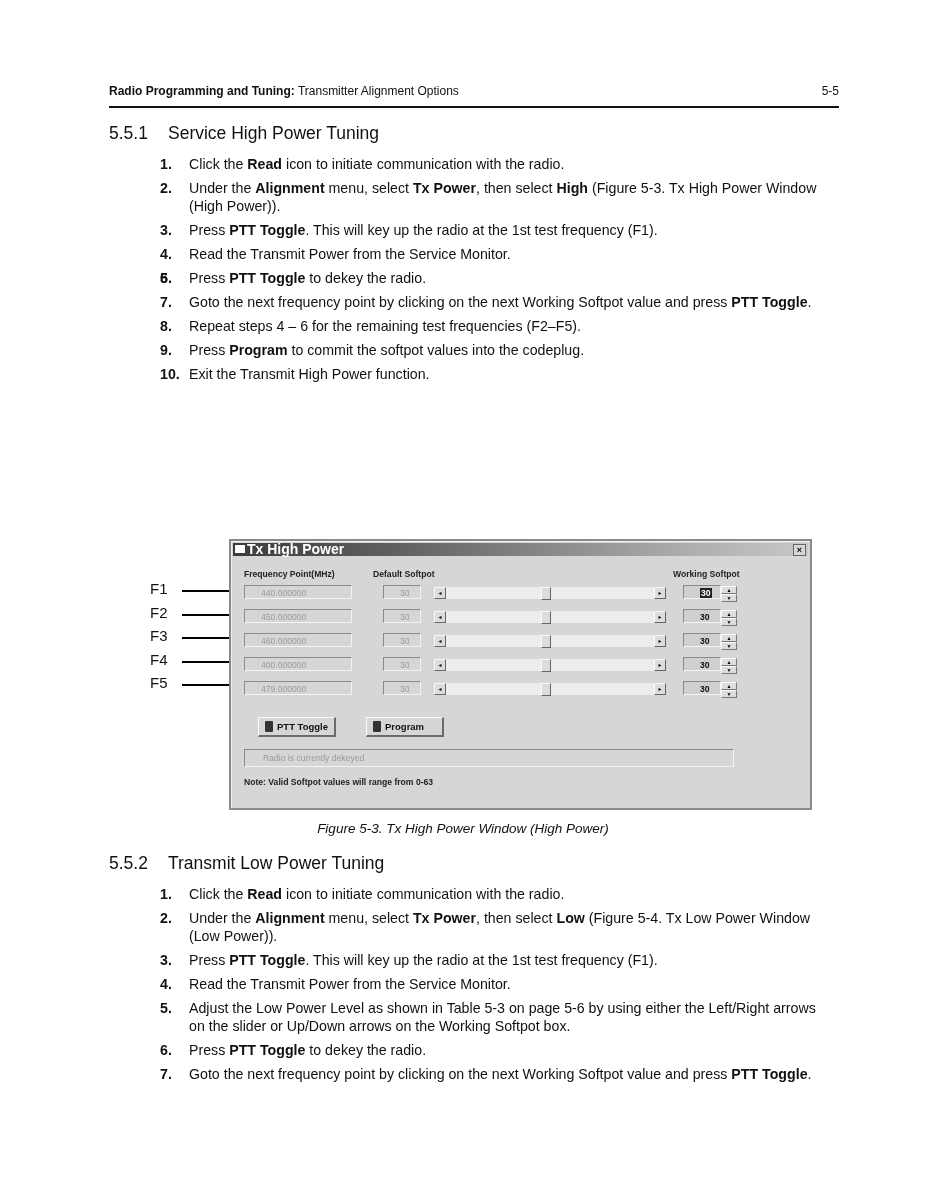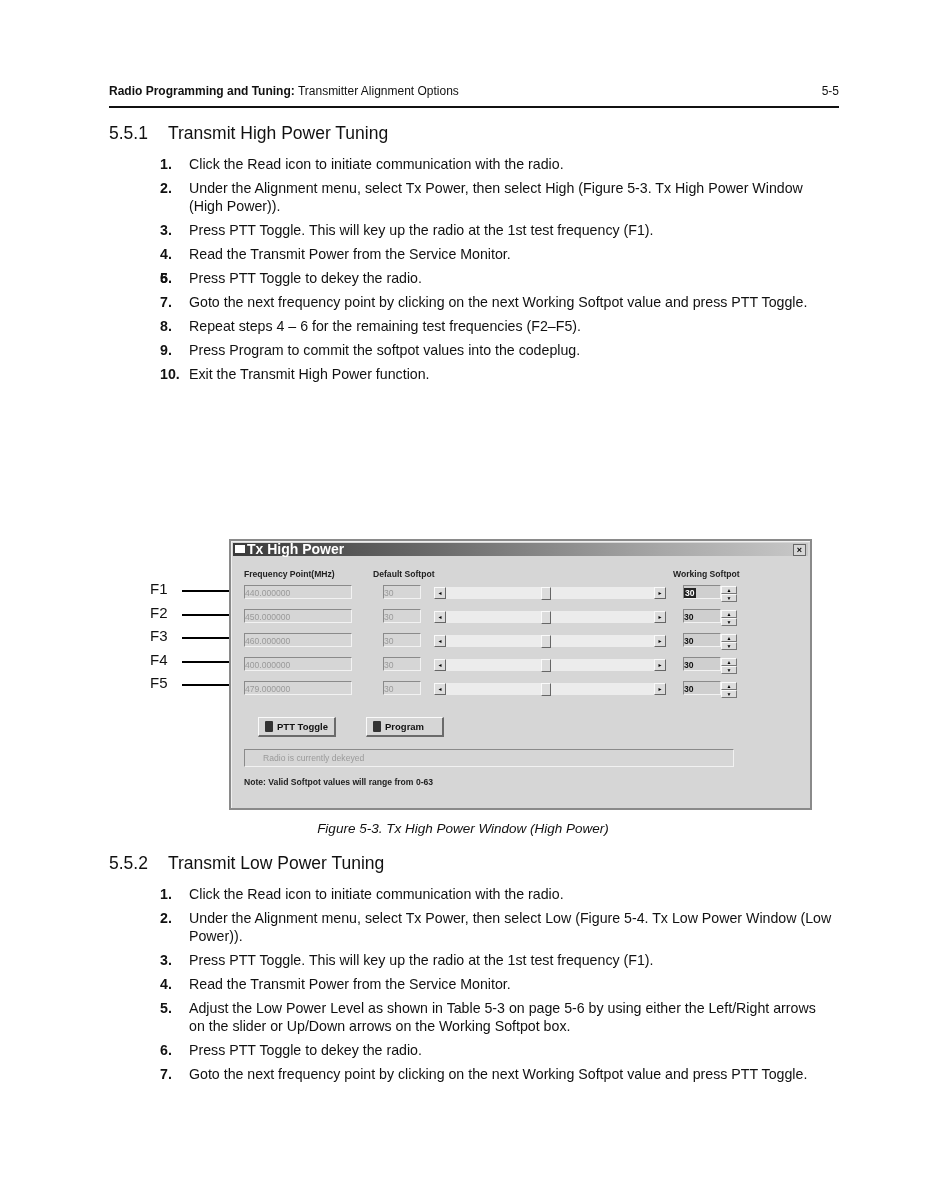--- a/index.html
+++ b/index.html
@@ -13,21 +13,21 @@
   .header .right { position: absolute; right: 0; top: 0; }
   .header-rule { position: absolute; left: 109px; top: 106px; width: 730px; height: 2px; background: #111; }
 
   .sec-title { position: absolute; left: 109px; font-size: 17.5px; font-weight: normal; }
   .sec-title .num { display: inline-block; width: 59px; }
 
   ol.steps { position: absolute; left: 160px; margin: 0; padding: 0; list-style: none; width: 672px;
              font-size: 14.2px; line-height: 18px; }
   ol.steps li { position: relative; padding-left: 29px; margin-bottom: 6px; }
   ol.steps li .n { position: absolute; left: 0; top: 0; font-weight: bold; }
-  ol.steps li b { font-weight: normal; }
+  ol.steps li b { font-weight: bold; }
 
   
   .callouts { position: absolute; left: 148px; top: 580px; width: 100px; height: 120px; }
   .callout { position: absolute; left: 0; width: 100px; height: 20px; }
   .callout .lbl { position: absolute; left: 2px; top: 0; font-size: 15px; }
   .callout .line { position: absolute; left: 34px; top: 10px; width: 56px; height: 2px; background: #000; }
   .callout .head { position: absolute; left: 86px; top: 4px; width: 0; height: 0;
                    border-top: 7px solid transparent; border-bottom: 7px solid transparent; border-left: 16px solid #000; }
 
   .win { position: absolute; left: 229px; top: 539px; width: 579px; height: 267px;
@@ -37,21 +37,21 @@
   .titlebar .sysicon { position: absolute; left: 2px; top: 2px; width: 10px; height: 8px; background: #fff; }
   .titlebar .ttl { position: absolute; left: 14px; top: 0px; color: #fff; font-size: 14px; font-weight: bold; line-height: 13px; }
   .closebtn { position: absolute; right: 2px; top: 1px; width: 11px; height: 10px; background: #d6d6d6;
               border: 1px solid #666; font-size: 9px; line-height: 10px; text-align: center; color: #000; font-weight: bold; }
 
   .colhdr { position: absolute; top: 28px; font-size: 8.6px; font-weight: bold; color: #222; }
   .row { position: absolute; left: 0; width: 100%; height: 18px; }
   .sunk { position: absolute; height: 14px; background: #d6d6d6;
           border-top: 1px solid #8a8a8a; border-left: 1px solid #8a8a8a;
           border-bottom: 1px solid #f2f2f2; border-right: 1px solid #f2f2f2;
-          font-size: 8.6px; line-height: 14px; color: #9a9a9a; padding-left: 0; box-sizing: border-box; }
+          font-size: 8.6px; line-height: 14px; color: #9a9a9a; padding-left: 16px; box-sizing: border-box; }
   .freq { left: 13px; width: 108px; }
   .defsp { left: 152px; width: 38px; }
   .sbtn { position: absolute; top: 2px; width: 12px; height: 12px; background: #dcdcdc;
           border-top: 1px solid #fafafa; border-left: 1px solid #fafafa;
           border-bottom: 1px solid #666; border-right: 1px solid #666; box-sizing: border-box;
           font-size: 6px; line-height: 10px; text-align: center; color: #000; }
   .sbtn.l { left: 203px; }
   .sbtn.r { left: 423px; }
   .track { position: absolute; left: 215px; top: 2px; width: 208px; height: 12px; background: #ececec; }
   .thumb { position: absolute; top: 2px; width: 10px; height: 13px; background: #dcdcdc;
@@ -83,21 +83,21 @@
 </head>
 <body>
 
 <div class="header">
   <span class="left"><b>Radio Programming and Tuning:</b><span> Transmitter Alignment Options</span></span>
   <span class="right">5-5</span>
 </div>
 <div class="header-rule"></div>
 
 <div class="sec-title" style="top:123px;">
-  <span class="num">5.5.1</span><span>Transmit High Power Tuning</span>
+  <span class="num">5.5.1</span><span>Service High Power Tuning</span>
 </div>
 <ol class="steps" id="steps1" style="top:155px;">
     <li><span class="n">1.</span><span>Click the </span><b>Read</b><span> icon to initiate communication with the radio.</span></li>
     <li><span class="n">2.</span><span>Under the </span><b>Alignment</b><span> menu, select </span><b>Tx Power</b><span>, then select </span><b>High</b><span> (Figure 5-3. Tx High Power Window (High Power)).</span></li>
     <li><span class="n">3.</span><span>Press </span><b>PTT Toggle</b><span>. This will key up the radio at the 1st test frequency (F1).</span></li>
     <li><span class="n">4.</span><span>Read the Transmit Power from the Service Monitor.</span></li>
     <li><span class="n">5.</span></li>
     <li><span class="n">6.</span><span>Press </span><b>PTT Toggle</b><span> to dekey the radio.</span></li>
     <li><span class="n">7.</span><span>Goto the next frequency point by clicking on the next Working Softpot value and press </span><b>PTT Toggle</b><span>.</span></li>
     <li><span class="n">8.</span><span>Repeat steps 4 – 6 for the remaining test frequencies (F2–F5).</span></li>

